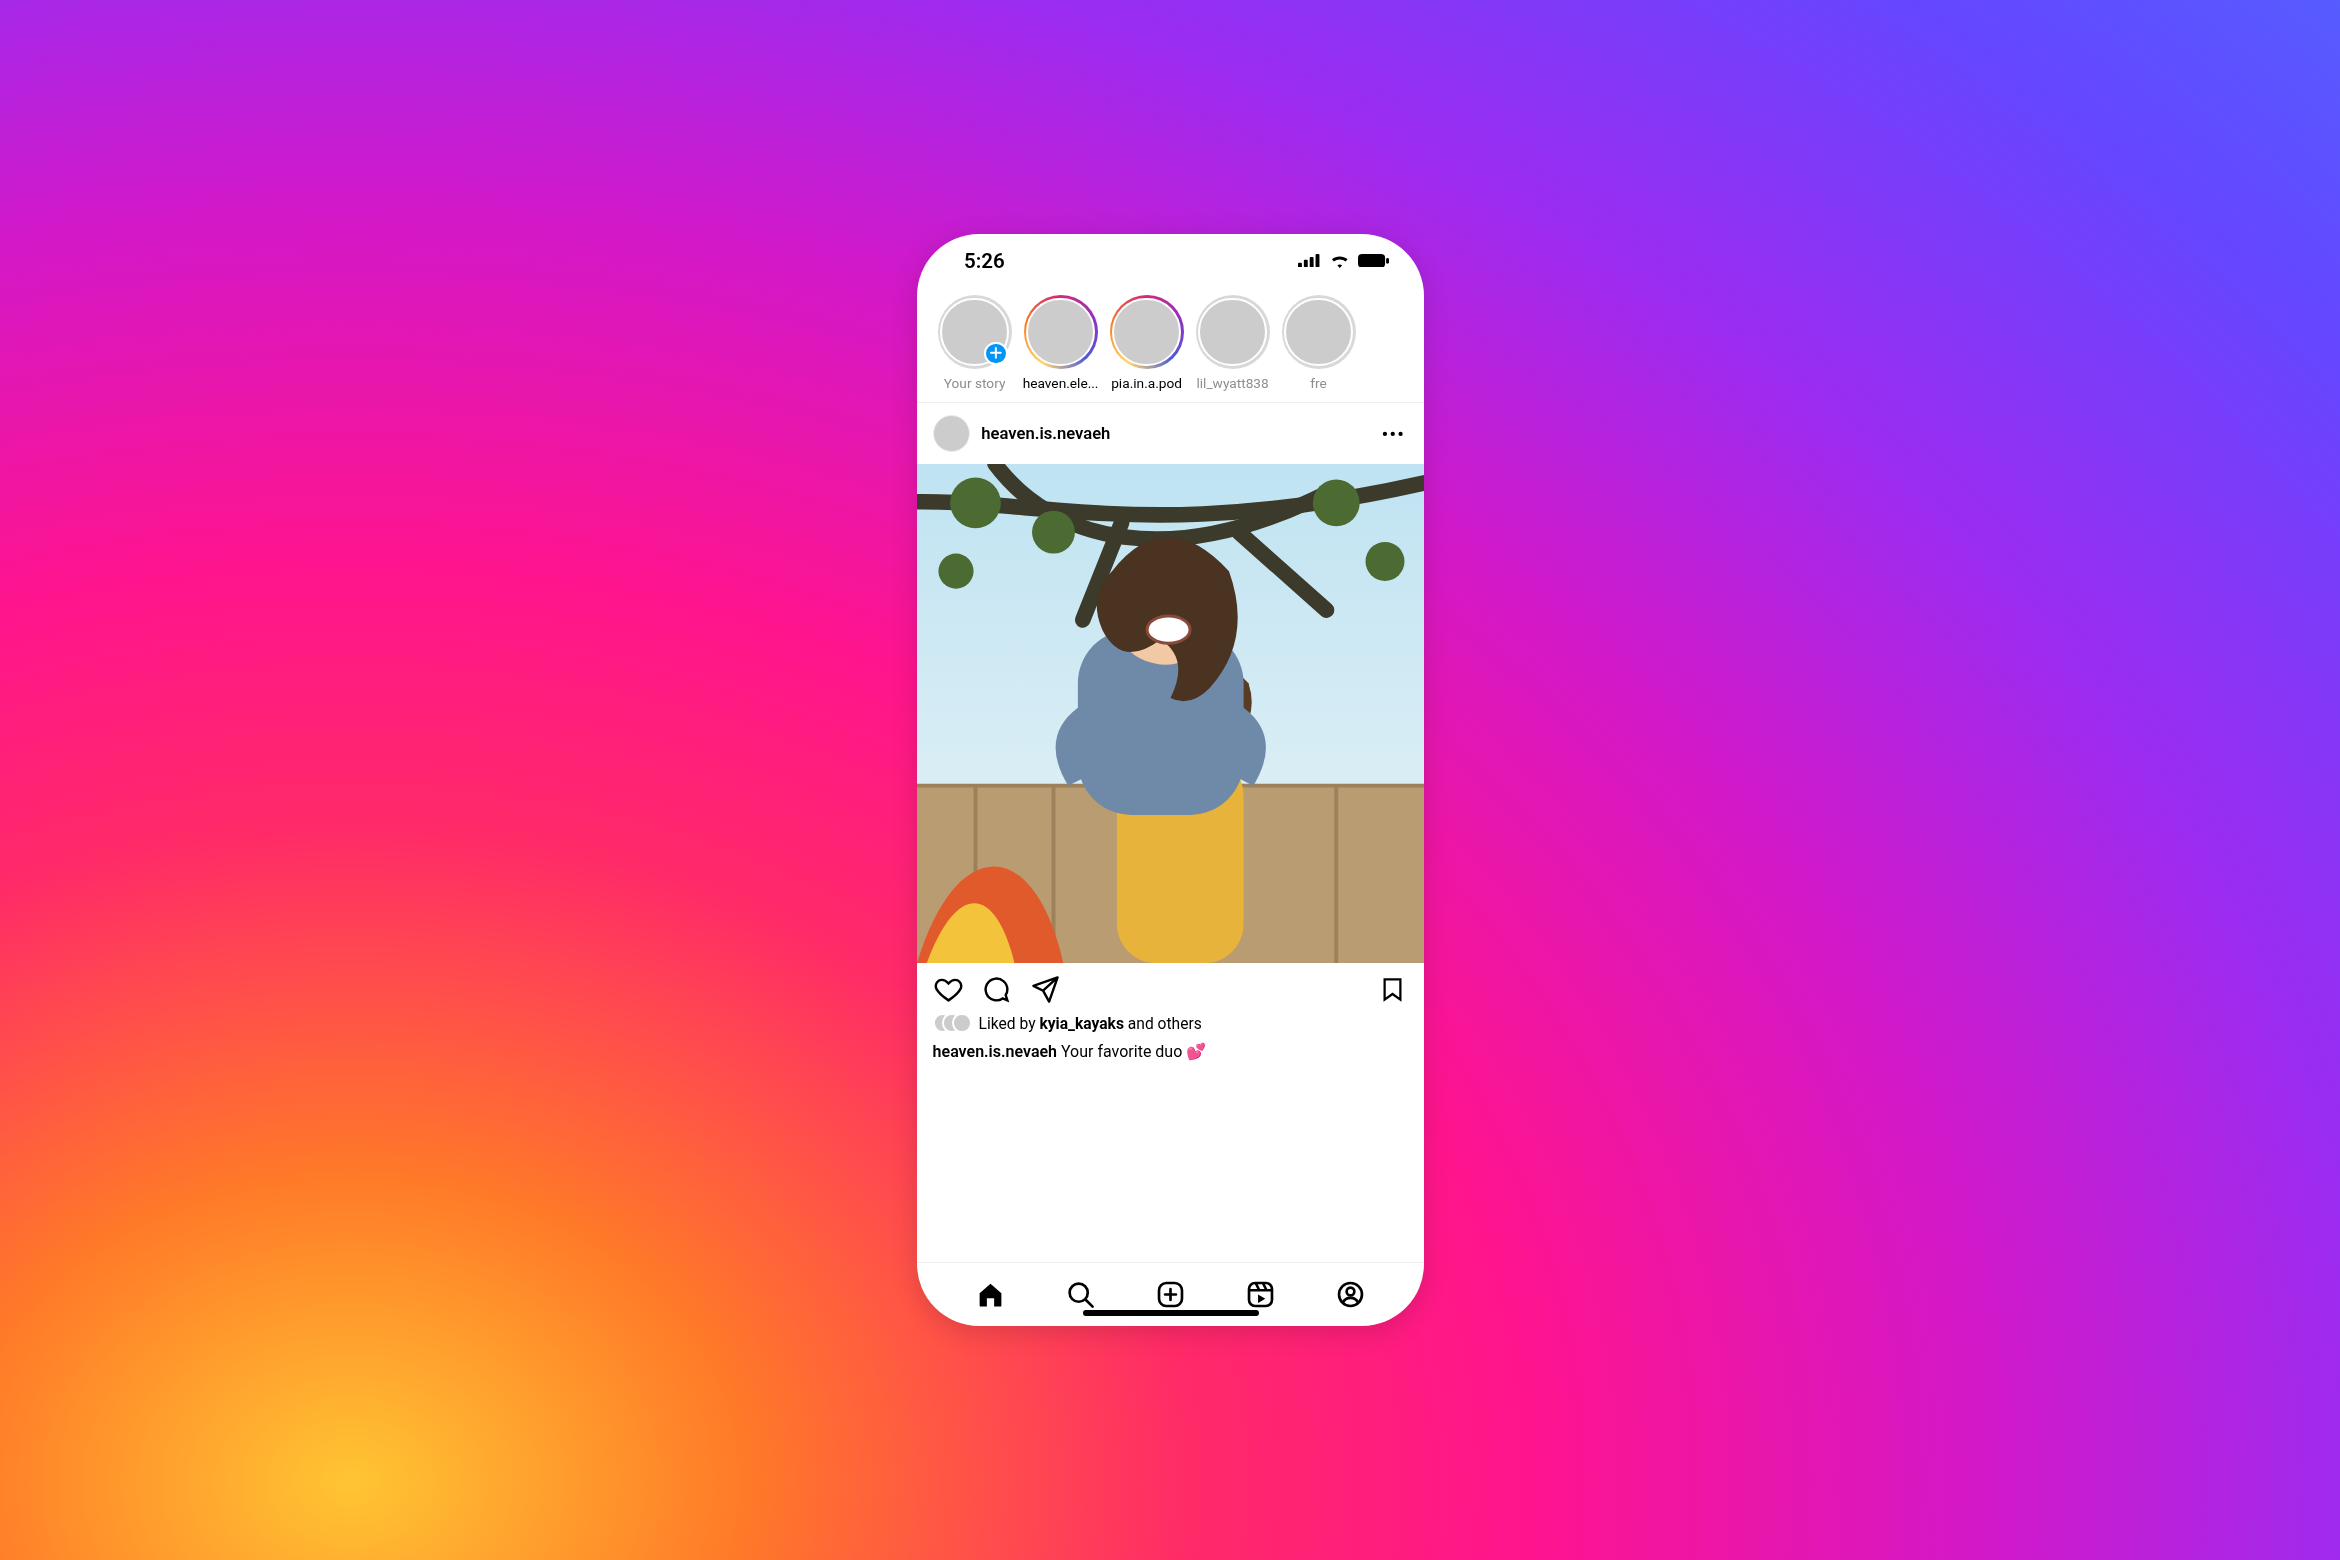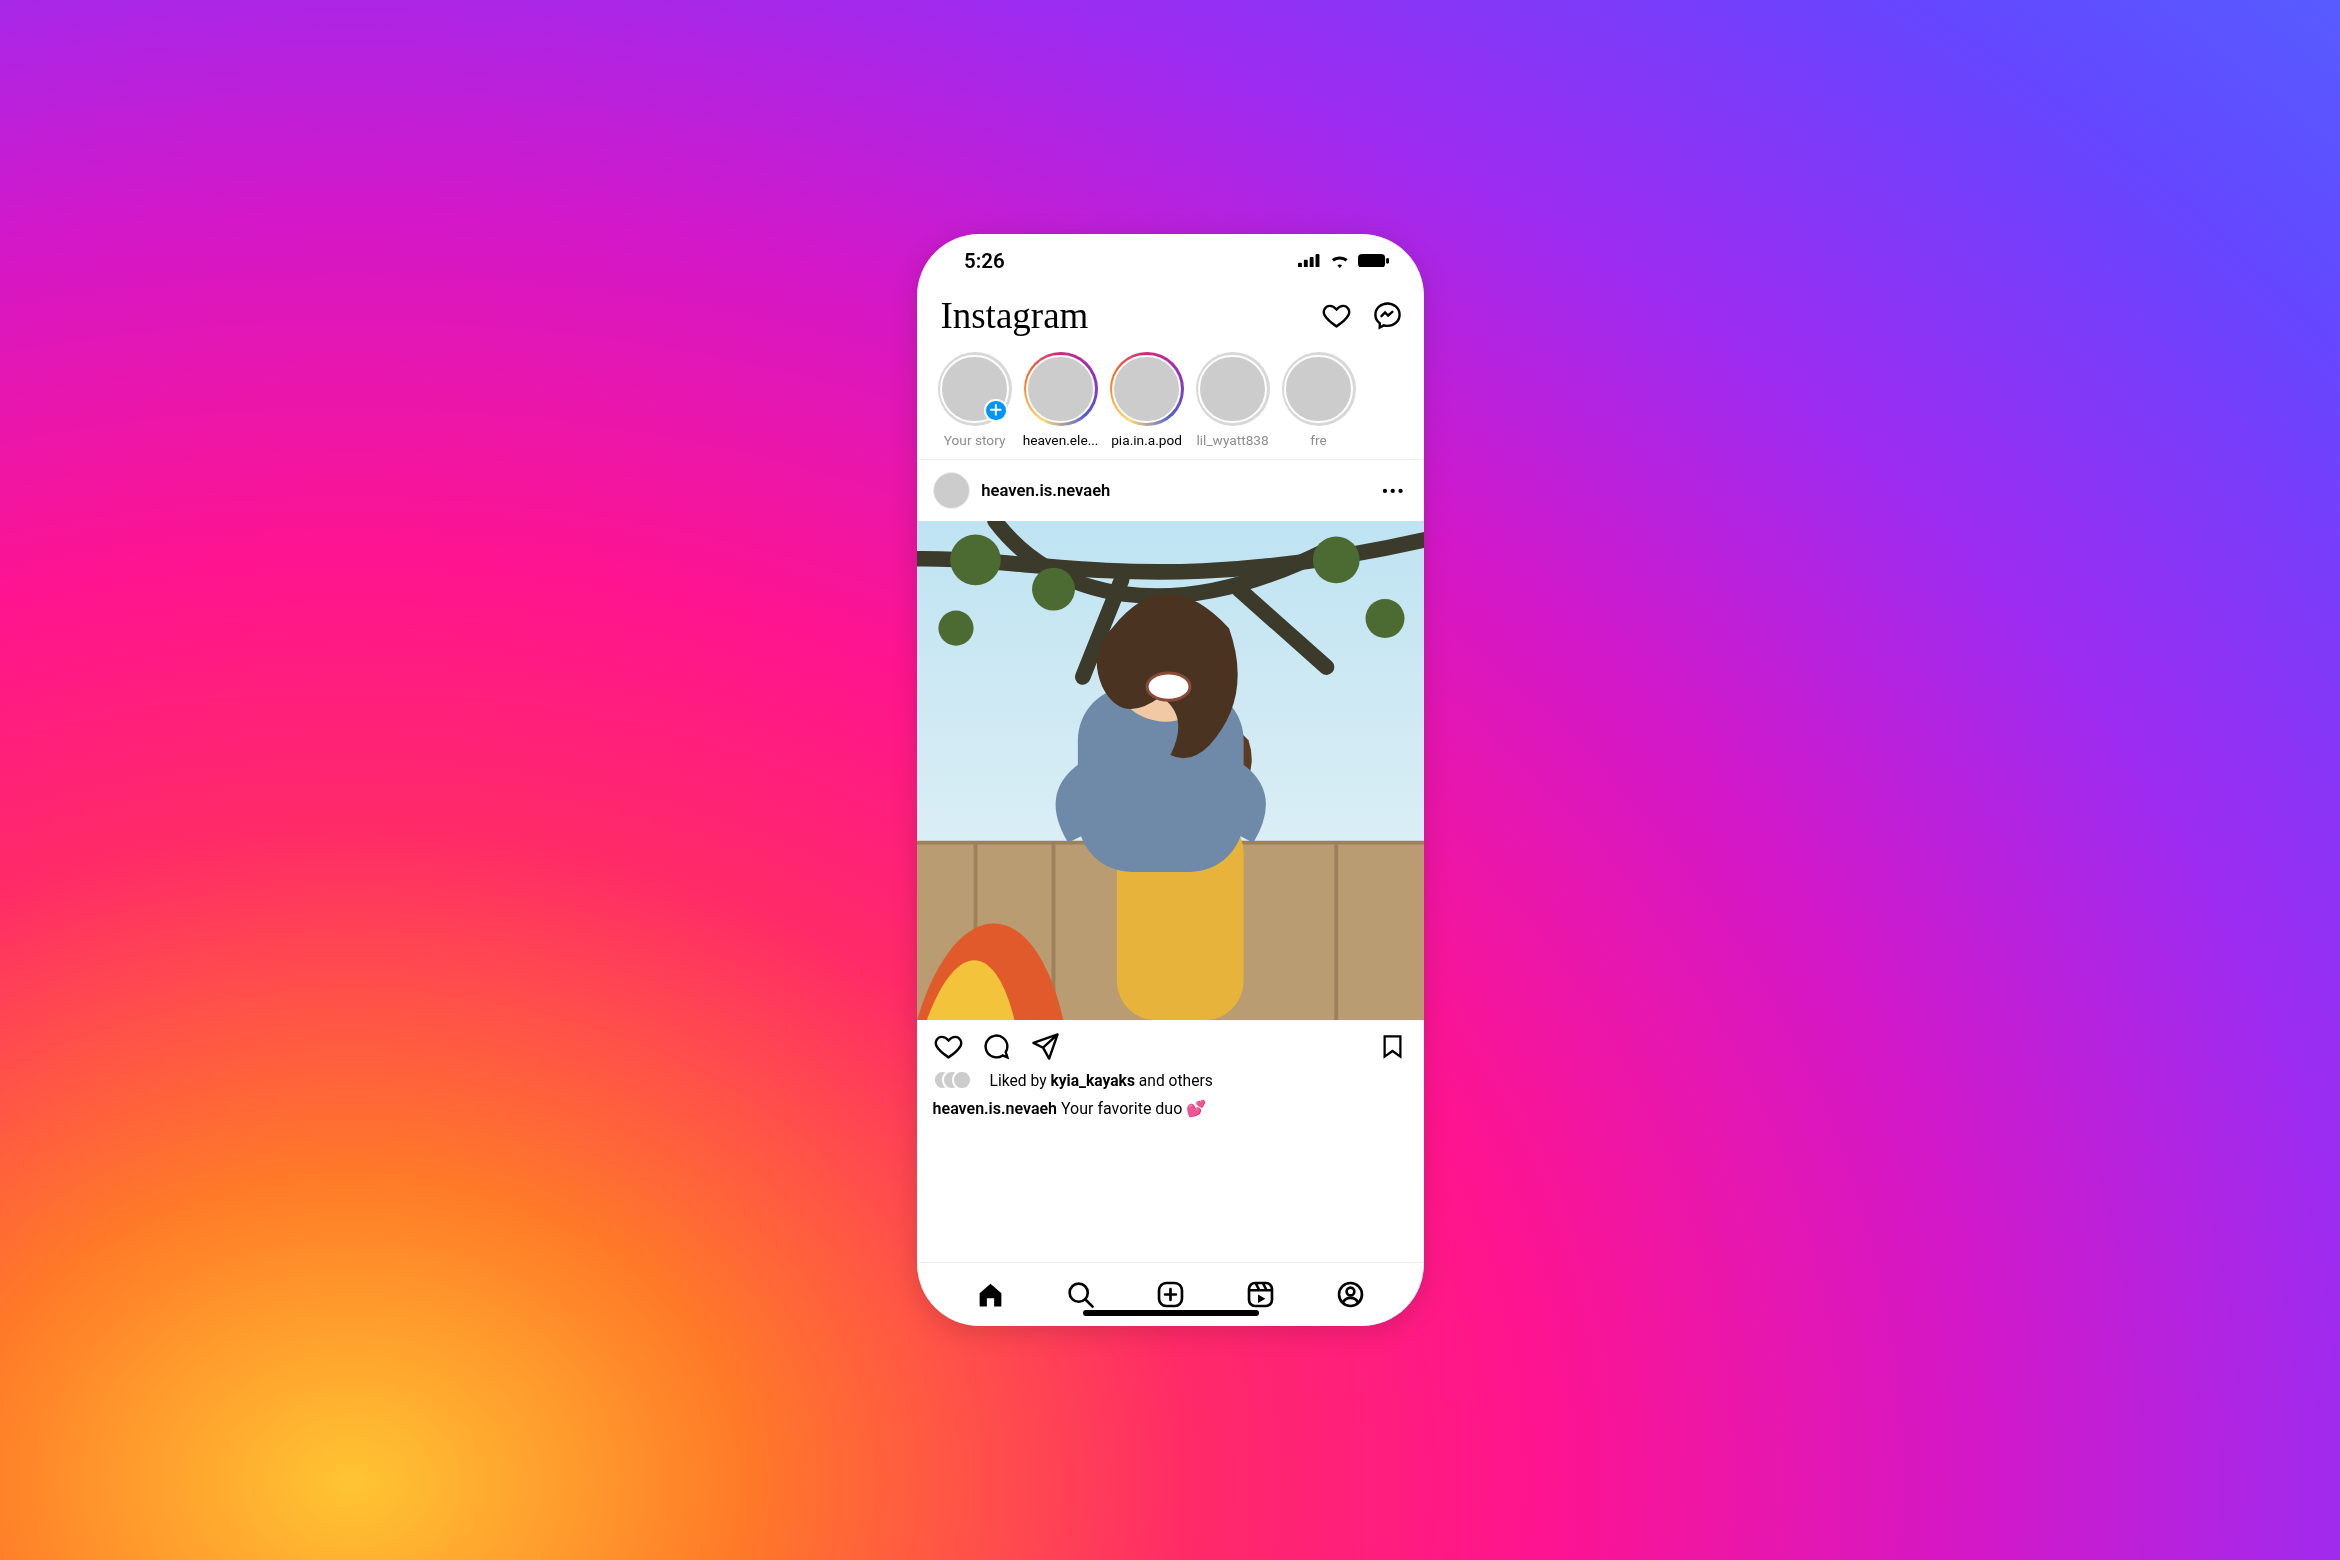--- a/index.html
+++ b/index.html
@@ -34,21 +34,21 @@
   .story.seen .label,.story.self .label{color:#8e8e8e}
   
   .post{display:flex;flex-direction:column}
   .post-head{display:flex;align-items:center;justify-content:space-between;padding:11.7px 15.6px}
   .post-head .left{display:flex;align-items:center;gap:11.7px}
   .post-head .pav{width:37px;height:37px;border-radius:50%;background:#ccc center/cover no-repeat;border:1px solid #eee}
   .post-head .user{font-size:16.6px;font-weight:600}
   .post-image{width:100%;height:499px;background:#8aa center/cover no-repeat}
   .post-actions{display:flex;align-items:center;justify-content:space-between;padding:11.7px 15.6px 7.8px}
   .post-actions .left{display:flex;align-items:center;gap:17.6px}
-  .likes{display:flex;align-items:center;gap:18px;padding:0 15.6px 3.9px;font-size:15.6px}
+  .likes{display:flex;align-items:center;gap:7px;padding:0 15.6px 3.9px;font-size:15.6px}
   .likecluster{position:relative;width:39px;height:21.5px}
   .likecluster span{position:absolute;width:19.5px;height:19.5px;border-radius:50%;background:#ccc center/cover no-repeat;border:2px solid #fff}
   .likecluster span:nth-child(1){left:0}
   .likecluster span:nth-child(2){left:9.8px}
   .likecluster span:nth-child(3){left:19.5px}
   .caption{padding:2px 15.6px 11.7px;font-size:16px;line-height:1.35}
   .caption .u{font-weight:600}
   
   .tabbar{margin-top:auto;height:64px;border-top:1px solid #eee;display:flex;align-items:center;justify-content:space-around;padding:0 29px}
   .tab{width:33px;height:33px;display:flex;align-items:center;justify-content:center}
@@ -86,36 +86,20 @@
       </span>
       <span>
         <svg width="31" height="13.7" viewBox="0 0 32 14">
             <rect x="0" y="0" width="28" height="14" rx="4" fill="#000"></rect>
             <rect x="29" y="4" width="3" height="6" rx="1.5" fill="#000"></rect>
           </svg>
       </span>
     </span>
   </div>
 
-  <div class="igheader">
-    <span class="logo">Instagram</span>
-    <span class="actions">
-      <span class="iconbtn">
-        <svg width="29" height="29" viewBox="0 0 24 24">
-            <path d="M12 21s-7.5-4.9-10-9.5C.4 7.7 3 4 6.5 4 8.6 4 10.4 5.2 12 7c1.6-1.8 3.4-3 5.5-3C21 4 23.6 7.7 22 11.5 19.5 16.1 12 21 12 21z" fill="none" stroke="#000" stroke-width="2"></path>
-          </svg>
-      </span>
-      <span class="iconbtn">
-        <svg width="29" height="29" viewBox="0 0 24 24">
-            <path d="M12 2C6.5 2 2 6.1 2 11.3c0 2.9 1.4 5.4 3.6 7.1V22l3.3-1.8c1 .3 2 .4 3.1.4 5.5 0 10-4.1 10-9.3S17.5 2 12 2z" fill="none" stroke="#000" stroke-width="2"></path>
-            <path d="M7 12.5l3-3 2.5 2.5L16 9" fill="none" stroke="#000" stroke-width="2" stroke-linecap="round"></path>
-          </svg>
-      </span>
-    </span>
-  </div>
 
   <div class="stories">
     <div class="story self">
       <div class="ring">
           <div class="av g1">
             <span class="plus">
               <svg width="11.7" height="11.7" viewBox="0 0 12 12">
                 <path d="M6 1v10M1 6h10" stroke="#fff" stroke-width="2" stroke-linecap="round"></path>
               </svg>
             </span>

